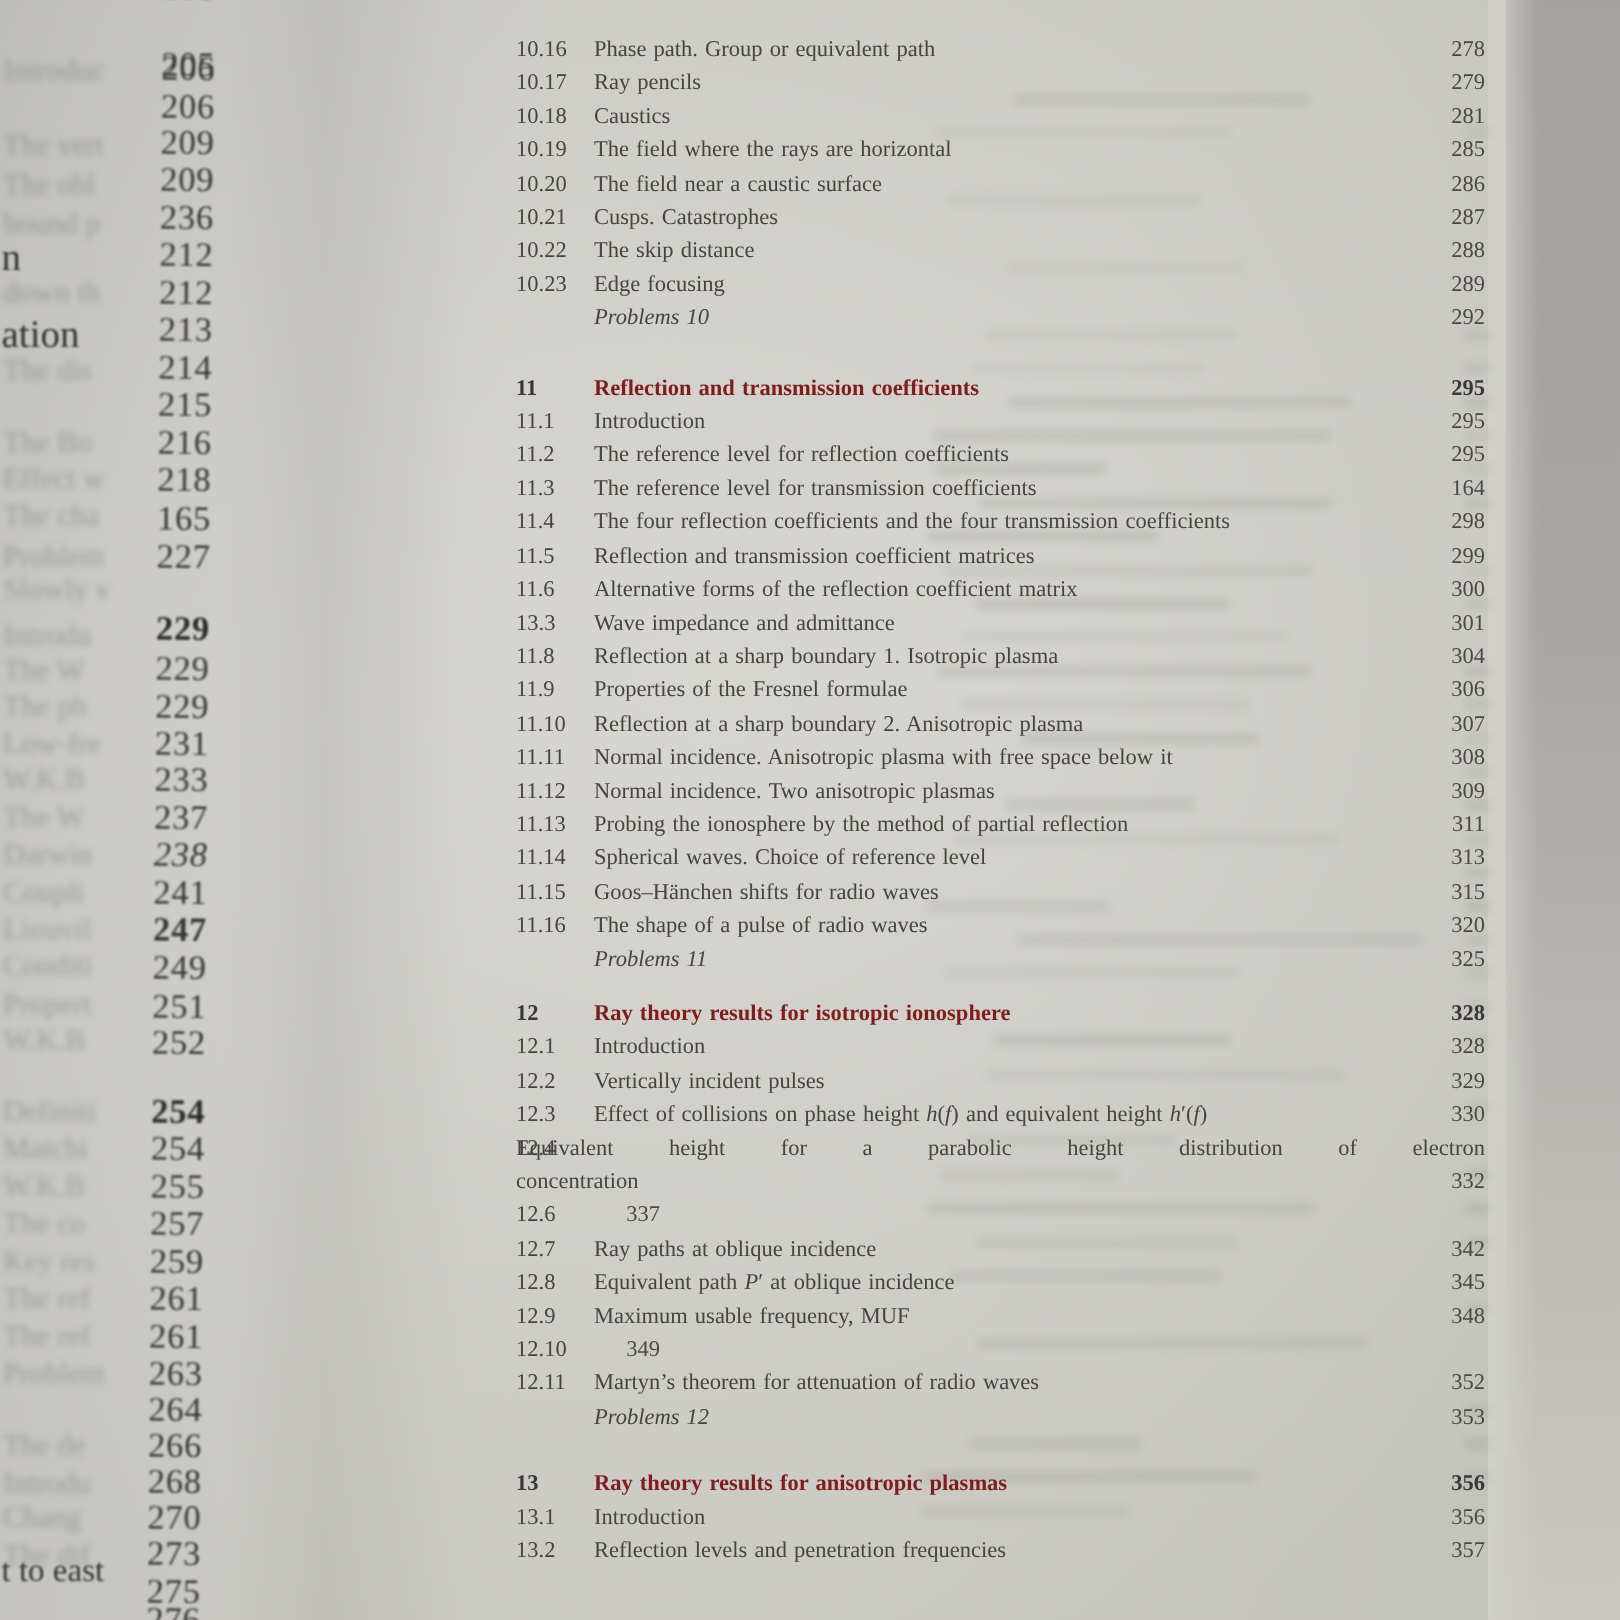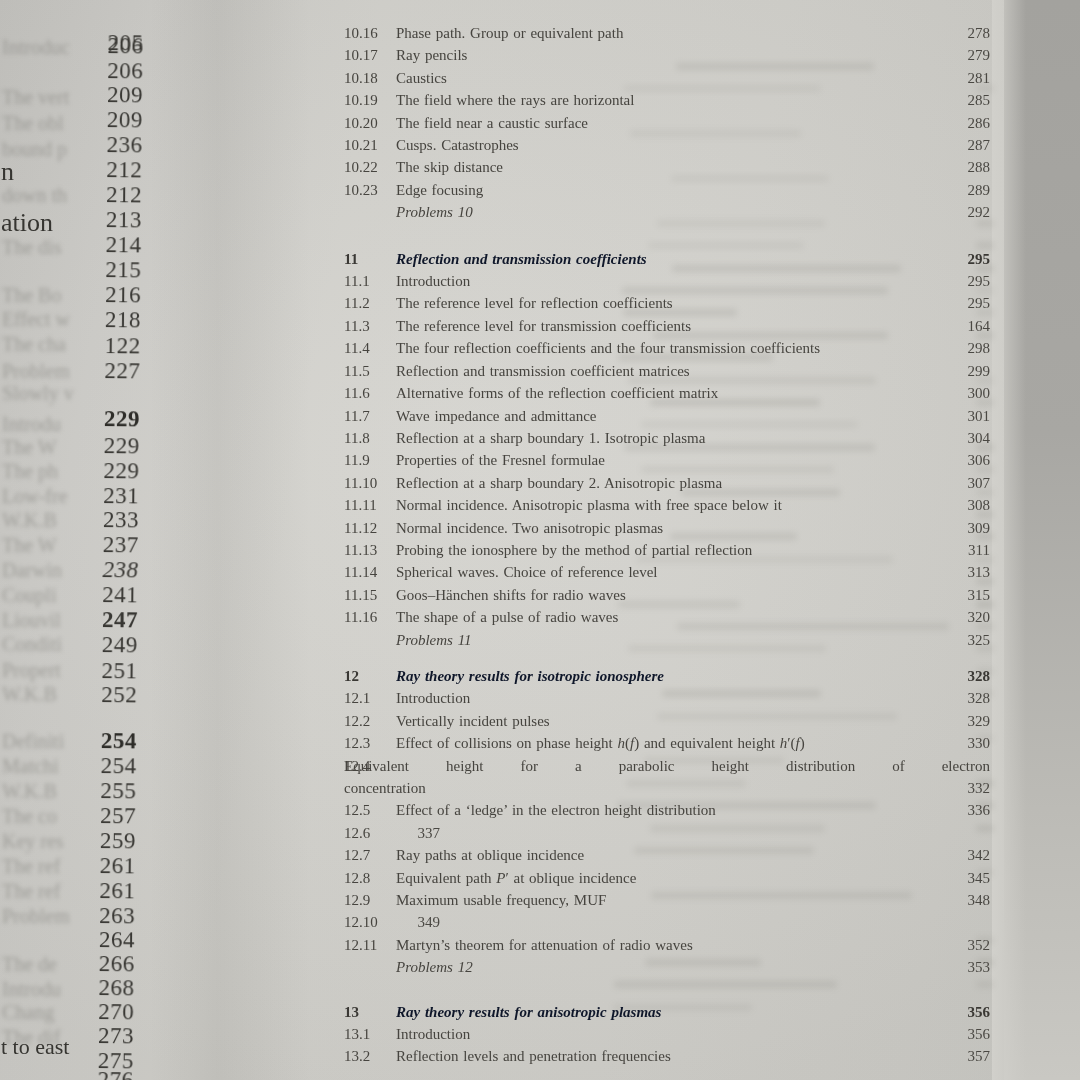--- a/index.html
+++ b/index.html
@@ -49,21 +49,21 @@
   
   .toc{
     position:absolute;left:344px;top:22px;width:646px;
     filter:blur(0.38px);word-spacing:1px;
   }
   .row{display:flex;line-height:22.4px;font-size:15px;color:#46443f;}
   .row .num{width:52px;flex:none;}
   .row .ttl{flex:1;padding-right:6px;}
   .row .pg{flex:none;width:44px;text-align:right;color:#4a4843;}
   .row.c .num,.row.c .pg{font-weight:bold;color:#3a3834;}
-  .row.c .ttl{font-weight:bold;font-style:italic;color:#0f172a;}
+  .row.c .ttl{font-weight:bold;color:#7f1d1d;}
   .row.p .ttl{font-style:italic;}
   .row2{position:relative;line-height:22.4px;font-size:15px;color:#46443f;}
   .row2 .num{position:absolute;left:0;top:0;}
   .row2 .lines{}
   .row2 .just{text-align:justify;text-align-last:justify;}
   .row2 .l2{display:flex;}
   .row2 .l2 .ttl{flex:1;}
   .row2 .l2 .pg{flex:none;width:44px;text-align:right;color:#4a4843;}
   .gaprow{width:100%;}
   
@@ -151,21 +151,21 @@
     <div class="lnum" style="top: 83px;">209</div>
     <div class="lnum" style="top: 108px;">209</div>
     <div class="lnum" style="top: 133px;">236</div>
     <div class="lnum" style="top: 158px;">212</div>
     <div class="lnum" style="top: 183px;">212</div>
     <div class="lnum" style="top: 208px;">213</div>
     <div class="lnum" style="top: 233px;">214</div>
     <div class="lnum" style="top: 258px;">215</div>
     <div class="lnum" style="top: 283px;">216</div>
     <div class="lnum" style="top: 308px;">218</div>
-    <div class="lnum" style="top: 334px;">122</div>
+    <div class="lnum" style="top: 334px;">165</div>
     <div class="lnum" style="top: 359px;">227</div>
     <div class="lnum b" style="top: 407px;">229</div>
     <div class="lnum" style="top: 434px;">229</div>
     <div class="lnum" style="top: 459px;">229</div>
     <div class="lnum" style="top: 484px;">231</div>
     <div class="lnum" style="top: 508px;">233</div>
     <div class="lnum" style="top: 533px;">237</div>
     <div class="lnum" style="top: 558px; font-style: italic;">238</div>
     <div class="lnum" style="top: 583px;">241</div>
     <div class="lnum" style="top: 608px; font-weight: bold;">247</div>
@@ -305,21 +305,21 @@
       <div class="num">11.5</div>
       <div class="ttl">Reflection and transmission coefficient matrices</div>
       <div class="pg">299</div>
     </div>
     <div class="row e">
       <div class="num">11.6</div>
       <div class="ttl">Alternative forms of the reflection coefficient matrix</div>
       <div class="pg">300</div>
     </div>
     <div class="row e">
-      <div class="num">11.7</div>
+      <div class="num">13.3</div>
       <div class="ttl">Wave impedance and admittance</div>
       <div class="pg">301</div>
     </div>
     <div class="row e">
       <div class="num">11.8</div>
       <div class="ttl">Reflection at a sharp boundary 1. Isotropic plasma</div>
       <div class="pg">304</div>
     </div>
     <div class="row e">
       <div class="num">11.9</div>
@@ -391,25 +391,20 @@
       <div class="num">12.4</div>
       <div class="lines">
         <div class="just">Equivalent height for a parabolic height distribution of electron</div>
         <div class="l2">
           <span class="ttl">concentration</span>
           <span class="pg">332</span>
         </div>
       </div>
     </div>
     <div class="row e">
-      <div class="num">12.5</div>
-      <div class="ttl">Effect of a ‘ledge’ in the electron height distribution</div>
-      <div class="pg">336</div>
-    </div>
-    <div class="row e">
       <div class="num">12.6</div>
       <div class="pg">337</div>
     </div>
     <div class="row e">
       <div class="num">12.7</div>
       <div class="ttl">Ray paths at oblique incidence</div>
       <div class="pg">342</div>
     </div>
     <div class="row e">
       <div class="num">12.8</div>

